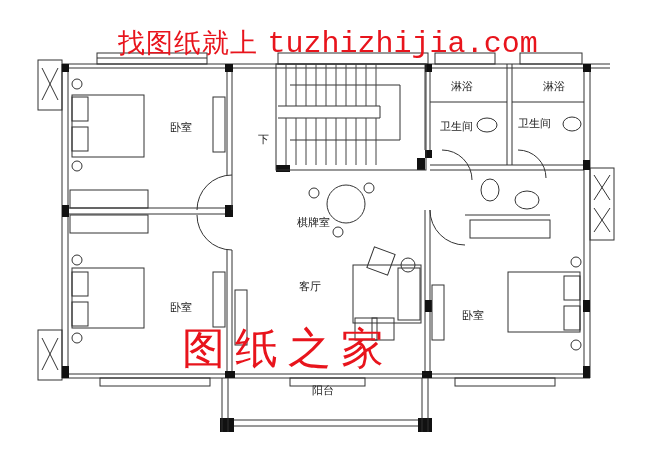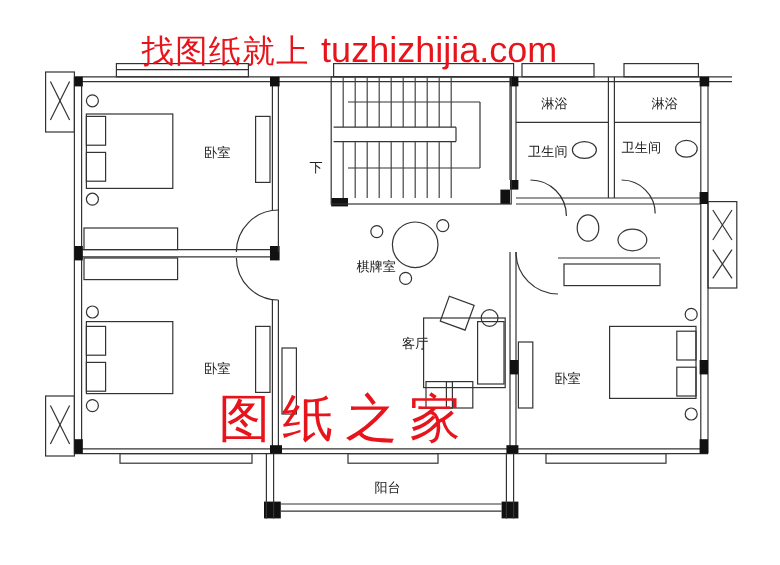--- a/index.html
+++ b/index.html
@@ -1,20 +1,20 @@
 <!DOCTYPE html>
 <html><head>
 <meta charset="utf-8">
 <style>
   html,body{margin:0;padding:0;background:#fff;}
   body{width:650px;height:471px;position:relative;overflow:hidden;font-family:"DejaVu Sans",sans-serif;}
   svg{position:absolute;left:0;top:0;}
   .lbl{position:absolute;font-size:11px;color:#222;font-family:"DejaVu Sans",sans-serif;white-space:nowrap;}
   .wm-top{position:absolute;left:118px;top:25px;font-size:27px;color:#e8141c;font-family:"DejaVu Serif",serif;letter-spacing:1px;white-space:nowrap;}
-  .wm-top .url{font-family:Liberation Sans, sans-serif;font-size:30px;letter-spacing:0;}
+  .wm-top .url{font-family:Liberation Mono, monospace;font-size:30px;letter-spacing:0;}
   .wm-mid{position:absolute;left:182px;top:320px;font-size:43px;color:#e8141c;font-family:"DejaVu Serif",serif;letter-spacing:10px;white-space:nowrap;}
 </style>
 </head>
 <body>
 
 <svg width="650" height="471" viewBox="0 0 650 471" fill="none" stroke="#333" stroke-width="1">
 
   <g>
     <line x1="62" y1="64" x2="610" y2="64"></line>
     <line x1="62" y1="68" x2="610" y2="68"></line>
@@ -203,20 +203,20 @@
 <div class="wm-top">
   <span>找图纸就上</span>
   <span class="url">tuzhizhijia.com</span>
 </div>
 
 <div class="lbl" style="left:170px;top:120px;">卧室</div>
 <div class="lbl" style="left:170px;top:300px;">卧室</div>
 <div class="lbl" style="left:462px;top:308px;">卧室</div>
 <div class="lbl" style="left:258px;top:132px;">下</div>
 <div class="lbl" style="left:297px;top:215px;font-family:Liberation Serif, serif;">棋牌室</div>
-<div class="lbl" style="left:299px;top:279px;margin-left:36px;">客厅</div>
-<div class="lbl" style="left:312px;top:399px;">阳台</div>
+<div class="lbl" style="left:299px;top:279px;">客厅</div>
+<div class="lbl" style="left:312px;top:383px;">阳台</div>
 <div class="lbl" style="left:451px;top:79px;">淋浴</div>
 <div class="lbl" style="left:543px;top:79px;">淋浴</div>
 <div class="lbl" style="left:440px;top:119px;">卫生间</div>
 <div class="lbl" style="left:518px;top:116px;">卫生间</div>
 
 <div class="wm-mid">图纸之家</div>
 
 </body></html>

